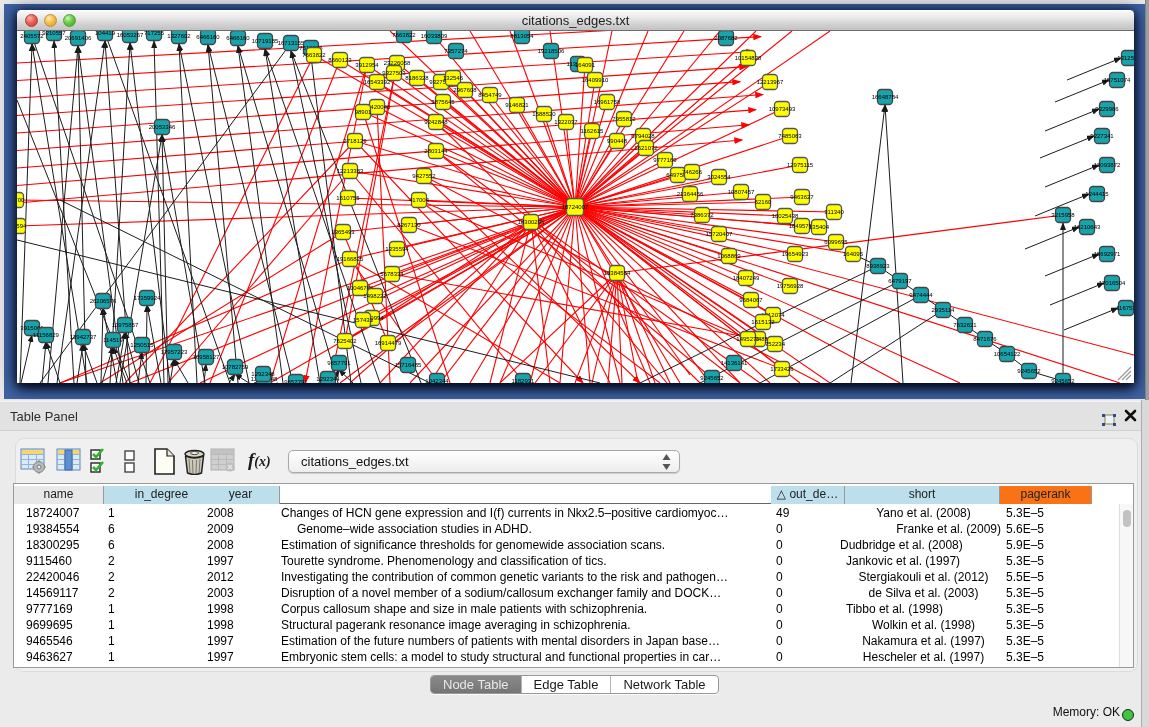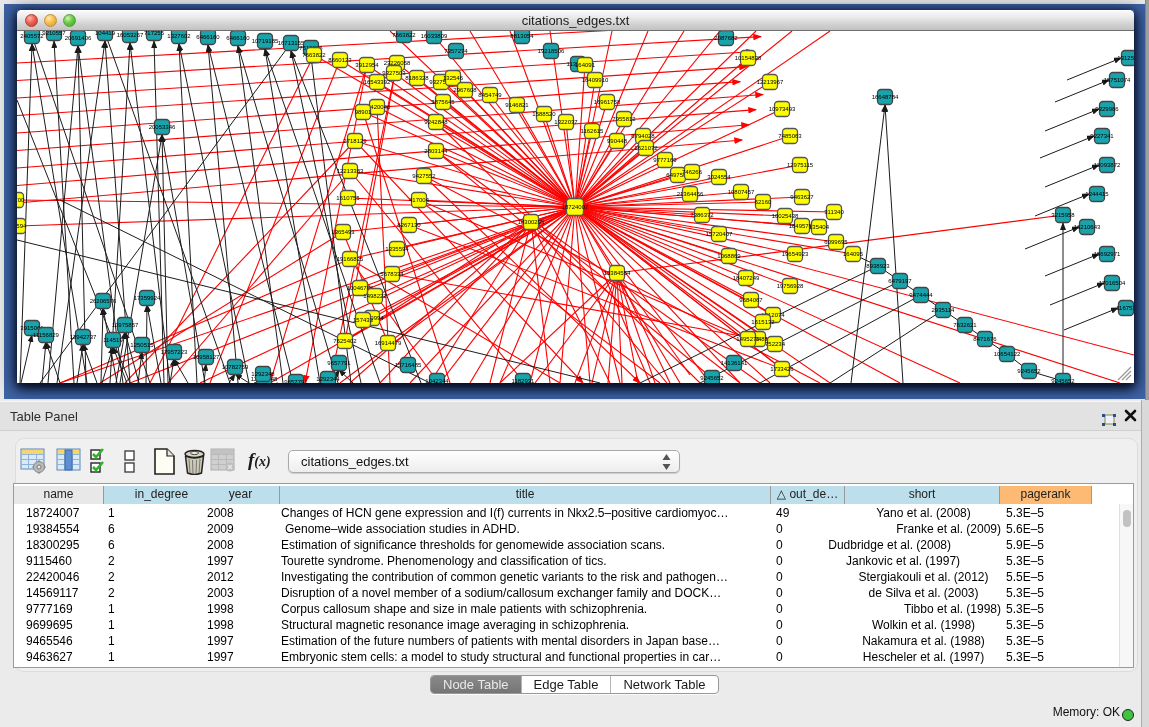--- a/index.html
+++ b/index.html
@@ -728,50 +728,49 @@
           <path d="M4.5 0 L8.5 6 L0.5 6 z" fill="#555"></path>
           <path d="M4.5 16 L8.5 10 L0.5 10 z" fill="#555"></path>
         </svg></span></div>
   </div>
 
   <div class="abs" id="tbl">
     <div class="hrow" style="width:1078px">
 <div class="hcell" style="left:0px;width:90px;background:#e8e8e8">name</div>
 <div class="hcell" style="left:90px;width:116px;background:#bcdfeb">in_degree</div>
 <div class="hcell" style="left:188px;width:78px;background:#bcdfeb">year</div>
-<div class="hcell" style="left:266px;width:491px;background:#bcdfeb">title</div>
 <div class="hcell" style="left:757px;width:74px;background:#bcdfeb">△ out_de…</div>
 <div class="hcell" style="left:831px;width:155px;background:#bcdfeb">short</div>
-<div class="hcell" style="left:986px;width:92px;background:#fdba74">pagerank</div>
+<div class="hcell" style="left:986px;width:92px;background:#f97316">pagerank</div>
 </div>
     <div class="trow" style="top:21px">
 <span class="c" style="left:11px">18724007</span>
 <span class="c" style="left:93px">1</span>
 <span class="c" style="left:192px">2008</span>
 <span class="c" style="left:266px">Changes of HCN gene expression and I(f) currents in Nkx2.5–positive cardiomyoc…</span>
 <span class="c" style="left:761px">49</span>
 <span class="c" style="left:831px;width:155px;text-align:center">Yano et al. (2008)</span>
 <span class="c" style="left:991px">5.3E–5</span>
 </div>
 <div class="trow" style="top:37px">
 <span class="c" style="left:11px">19384554</span>
 <span class="c" style="left:93px">6</span>
 <span class="c" style="left:192px">2009</span>
-<span class="c" style="left:270px">Genome–wide association studies in ADHD.</span>
+<span class="c" style="left:282px">Genome–wide association studies in ADHD.</span>
 <span class="c" style="left:761px">0</span>
 <span class="c" style="left:831px;width:155px;text-align:right">Franke et al. (2009)</span>
 <span class="c" style="left:991px">5.6E–5</span>
 </div>
 <div class="trow" style="top:53px">
 <span class="c" style="left:11px">18300295</span>
 <span class="c" style="left:93px">6</span>
 <span class="c" style="left:192px">2008</span>
 <span class="c" style="left:266px">Estimation of significance thresholds for genomewide association scans.</span>
 <span class="c" style="left:761px">0</span>
-<span class="c" style="left:781px;width:155px;text-align:right">Dudbridge et al. (2008)</span>
+<span class="c" style="left:825px;width:155px;text-align:left">Dudbridge et al. (2008)</span>
 <span class="c" style="left:991px">5.9E–5</span>
 </div>
 <div class="trow" style="top:69px">
 <span class="c" style="left:11px">9115460</span>
 <span class="c" style="left:93px">2</span>
 <span class="c" style="left:192px">1997</span>
 <span class="c" style="left:266px">Tourette syndrome. Phenomenology and classification of tics.</span>
 <span class="c" style="left:761px">0</span>
 <span class="c" style="left:831px;width:155px;">Jankovic et al. (1997)</span>
 <span class="c" style="left:991px">5.3E–5</span>
@@ -793,39 +792,39 @@
 <span class="c" style="left:761px">0</span>
 <span class="c" style="left:831px;width:155px;text-align:center">de Silva et al. (2003)</span>
 <span class="c" style="left:991px">5.3E–5</span>
 </div>
 <div class="trow" style="top:117px">
 <span class="c" style="left:11px">9777169</span>
 <span class="c" style="left:93px">1</span>
 <span class="c" style="left:192px">1998</span>
 <span class="c" style="left:266px">Corpus callosum shape and size in male patients with schizophrenia.</span>
 <span class="c" style="left:761px">0</span>
-<span class="c" style="left:831px;width:155px;text-align:right">Tibbo et al. (1998)</span>
+<span class="c" style="left:831px;width:155px;text-align:left">Tibbo et al. (1998)</span>
 <span class="c" style="left:991px">5.3E–5</span>
 </div>
 <div class="trow" style="top:133px">
 <span class="c" style="left:11px">9699695</span>
 <span class="c" style="left:93px">1</span>
 <span class="c" style="left:192px">1998</span>
-<span class="c" style="left:266px">Structural magnetic resonance image averaging in schizophrenia.</span>
+<span class="c" style="left:266px">Structural pagerank resonance image averaging in schizophrenia.</span>
 <span class="c" style="left:761px">0</span>
 <span class="c" style="left:831px;width:155px;text-align:center">Wolkin et al. (1998)</span>
 <span class="c" style="left:991px">5.3E–5</span>
 </div>
 <div class="trow" style="top:149px">
 <span class="c" style="left:11px">9465546</span>
 <span class="c" style="left:93px">1</span>
 <span class="c" style="left:192px">1997</span>
 <span class="c" style="left:266px">Estimation of the future numbers of patients with mental disorders in Japan base…</span>
 <span class="c" style="left:761px">0</span>
-<span class="c" style="left:831px;width:155px;text-align:center">Nakamura et al. (1988)</span>
+<span class="c" style="left:831px;width:155px;text-align:center">Nakamura et al. (1997)</span>
 <span class="c" style="left:991px">5.3E–5</span>
 </div>
 <div class="trow" style="top:165px">
 <span class="c" style="left:11px">9463627</span>
 <span class="c" style="left:93px">1</span>
 <span class="c" style="left:192px">1997</span>
 <span class="c" style="left:266px">Embryonic stem cells: a model to study structural and functional properties in car…</span>
 <span class="c" style="left:761px">0</span>
 <span class="c" style="left:831px;width:155px;text-align:center">Hescheler et al. (1997)</span>
 <span class="c" style="left:991px">5.3E–5</span>

